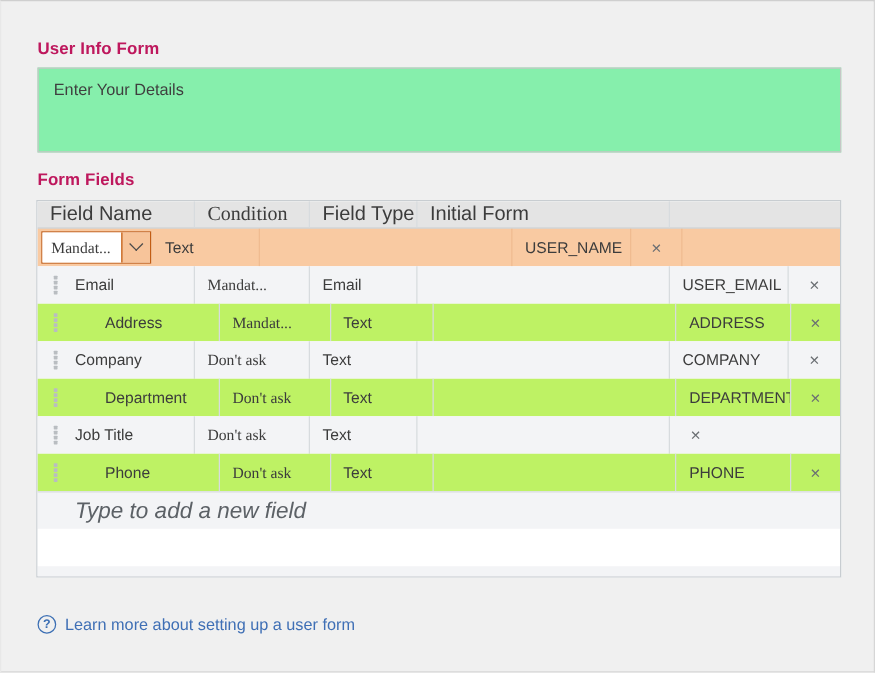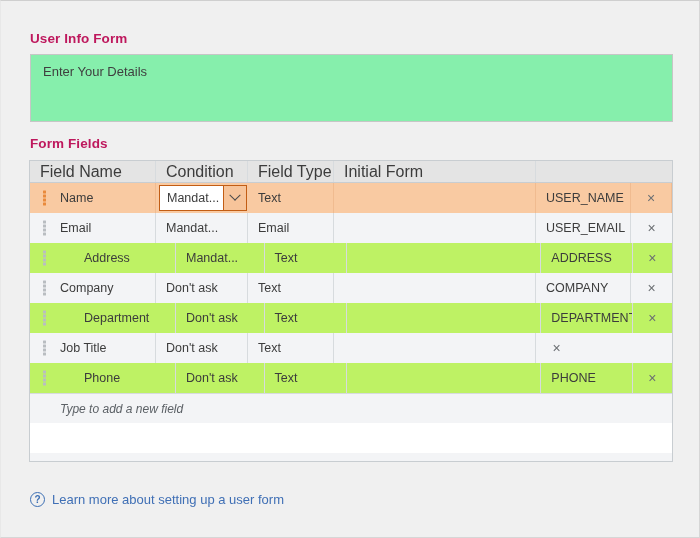--- a/index.html
+++ b/index.html
@@ -91,21 +91,21 @@
     font-size: 12.5px;
     color: #3c3c3c;
     display: flex;
     align-items: center;
     padding-left: 10px;
     border-right: 1px solid #d7dbde;
     overflow: hidden;
     white-space: nowrap;
   }
   .c-field  { width: 126px; }
-  .c-cond   { width: 92px; }
+  .c-cond   { width: 92px; font-family: Liberation Serif, serif; }
   .c-type   { width: 86px; }
   .c-init   { width: 202px; }
   .c-var    { width: 95px; }
   .c-del    { width: 41px; border-right: none; padding-left: 0;
               justify-content: center; }
 
   .row-alt-a { background: #bef264; padding-left: 24px; }
   .row-alt-b { background: #f3f4f6; }
   .row-sel   { background: #f9caa2; }
   .row-sel .cell { border-right: 1px solid #f0bb90; }
@@ -181,21 +181,21 @@
     border-bottom: 1.6px solid #4a4a4a;
     transform: rotate(45deg) translate(-2px,-2px);
   }
 
   .new-row {
     background: #f3f4f6;
     border-top: 1px solid #d7dbde;
   }
   .new-row .placeholder {
     padding-left: 30px;
-    font-size: 12px;
+    font-size: 18px;
     font-style: italic;
     color: #5c6166;
     display: flex;
     align-items: center;
     height: 100%;
   }
   .blank-row { background: #ffffff; height: 30px; }
   .tail-strip { background: #f3f4f6; height: 12px; }
 
   
@@ -245,29 +245,20 @@
     <div class="grid-row head-row">
       <div class="cell c-field" style="padding-left:10px;">Field Name</div>
       <div class="cell c-cond">Condition</div>
       <div class="cell c-type">Field Type</div>
       <div class="cell c-init">Initial Form</div>
       <div class="cell c-del"></div>
     </div>
 
     <div id="rows-container">
         <div class="grid-row row-sel">
-          <div class="cell c-field">
-            <span class="grip">
-              <i></i>
-              <i></i>
-              <i></i>
-              <i></i>
-            </span>
-            <span>Name</span>
-          </div>
           <div class="cell c-cond editing">
             <div class="dd">
               <div class="dd-text">Mandat...</div>
               <div class="dd-btn">
                 <span class="chev"></span>
               </div>
             </div>
           </div>
           <div class="cell c-type">
             <span>Text</span>

